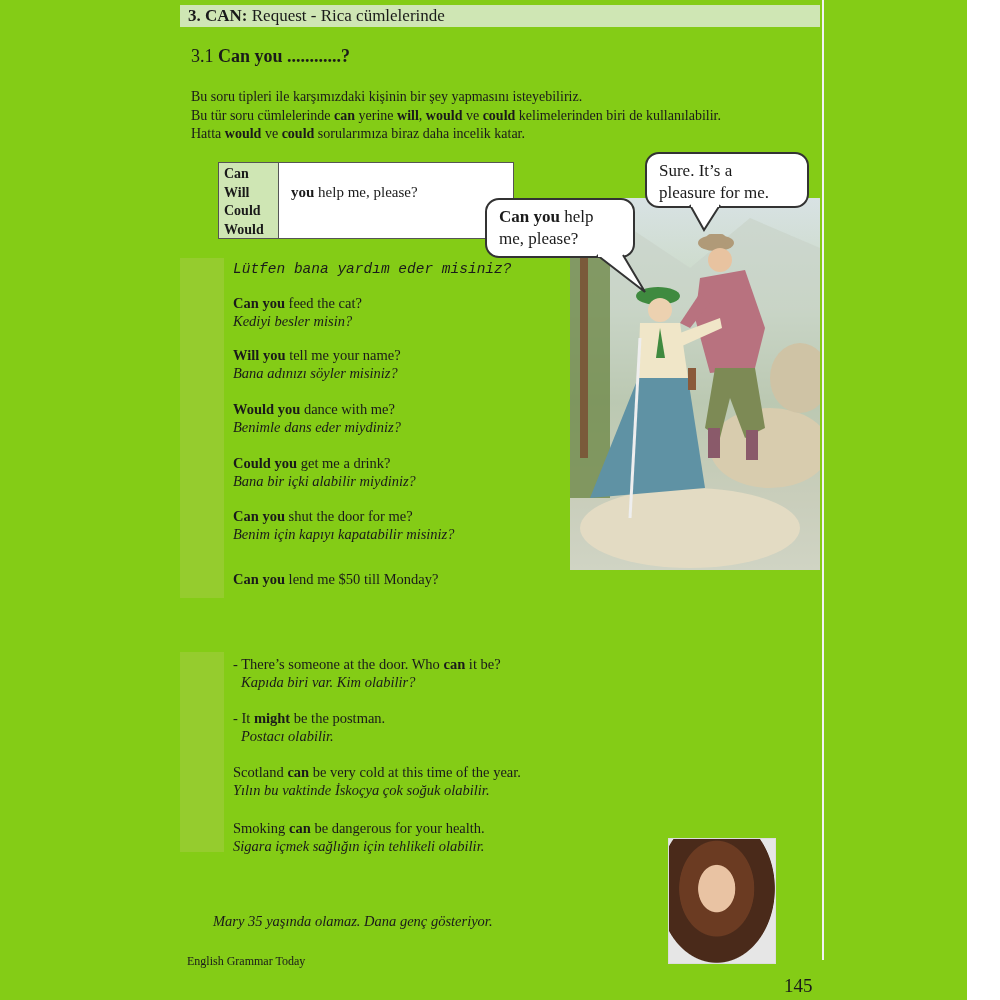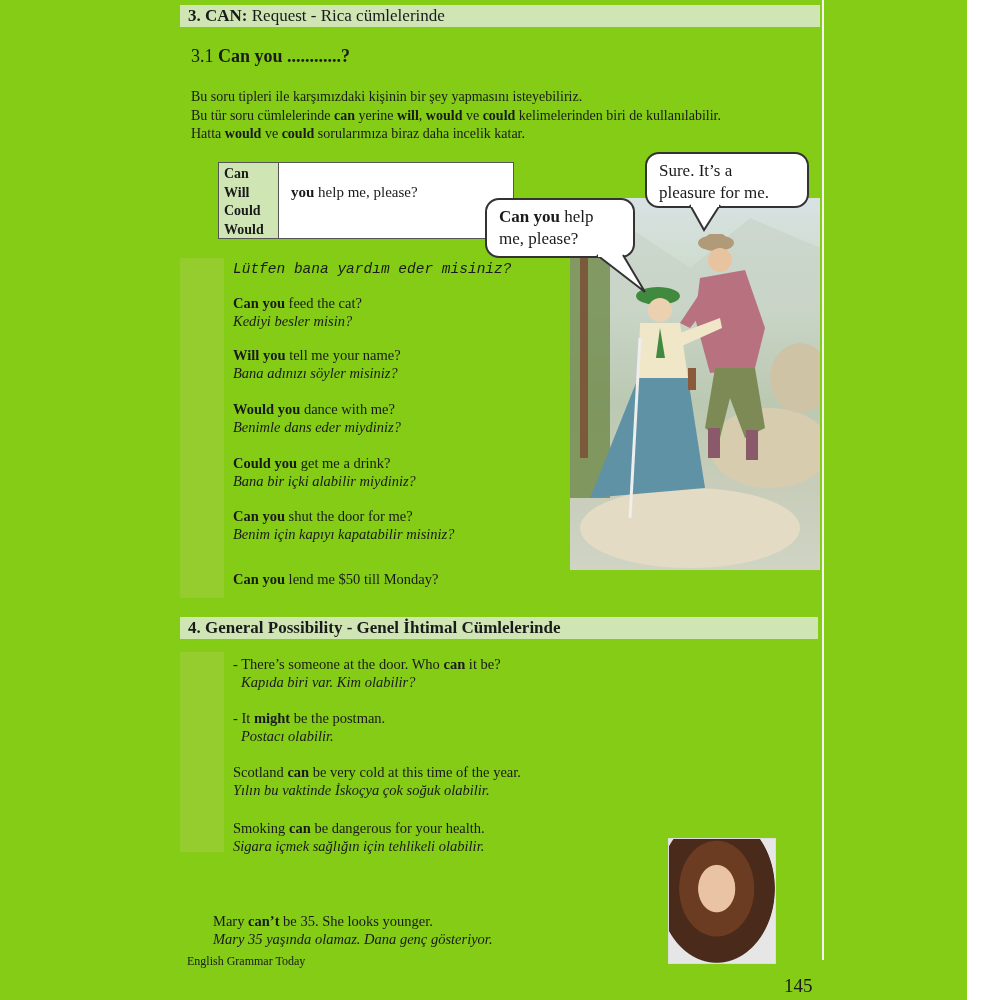--- a/index.html
+++ b/index.html
@@ -150,23 +150,20 @@
 
   <div class="bubble" style="left:645px; top:152px; width:164px; height:56px;">
     <div>Sure. It’s a</div>
     <div>pleasure for me.</div>
   </div>
   <svg style="position:absolute; left:688px; top:204px;" width="40" height="30">
     <path d="M2 1 L16 26 L32 1" fill="#fff" stroke="#333" stroke-width="2"></path>
     <rect x="3" y="0" width="28" height="3" fill="#fff"></rect>
   </svg>
 
-  <div class="section-bar" style="top:617px; width:638px;">
-    <div class="txt b">4. General Possibility - Genel İhtimal Cümlelerinde</div>
-  </div>
 
   <div class="green-strip" style="top:652px; height:200px;"></div>
 
   <div class="ex" style="top:655px;">
     <div><span>- There’s someone at the door. Who </span><span class="b">can</span><span> it be?</span></div>
     <div class="i" style="padding-left:8px;">Kapıda biri var. Kim olabilir?</div>
   </div>
   <div class="ex" style="top:709px;">
     <div><span>- It </span><span class="b">might</span><span> be the postman.</span></div>
     <div class="i" style="padding-left:8px;">Postacı olabilir.</div>
@@ -177,19 +174,18 @@
   </div>
   <div class="ex" style="top:819px;">
     <div><span>Smoking </span><span class="b">can</span><span> be dangerous for your health.</span></div>
     <div class="i">Sigara içmek sağlığın için tehlikeli olabilir.</div>
   </div>
 
 
   <div class="photo"></div>
 
   <div class="ex" style="left:213px; top:912px;">
-    <div><span>Mary </span><span class="b">can’t</span><span> be 35. She looks younger.</span></div>
     <div class="i">Mary 35 yaşında olamaz. Dana genç gösteriyor.</div>
   </div>
 
   <div class="footer-left">English Grammar Today</div>
   <div class="footer-right">145</div>
 </div>
 
 </body></html>

